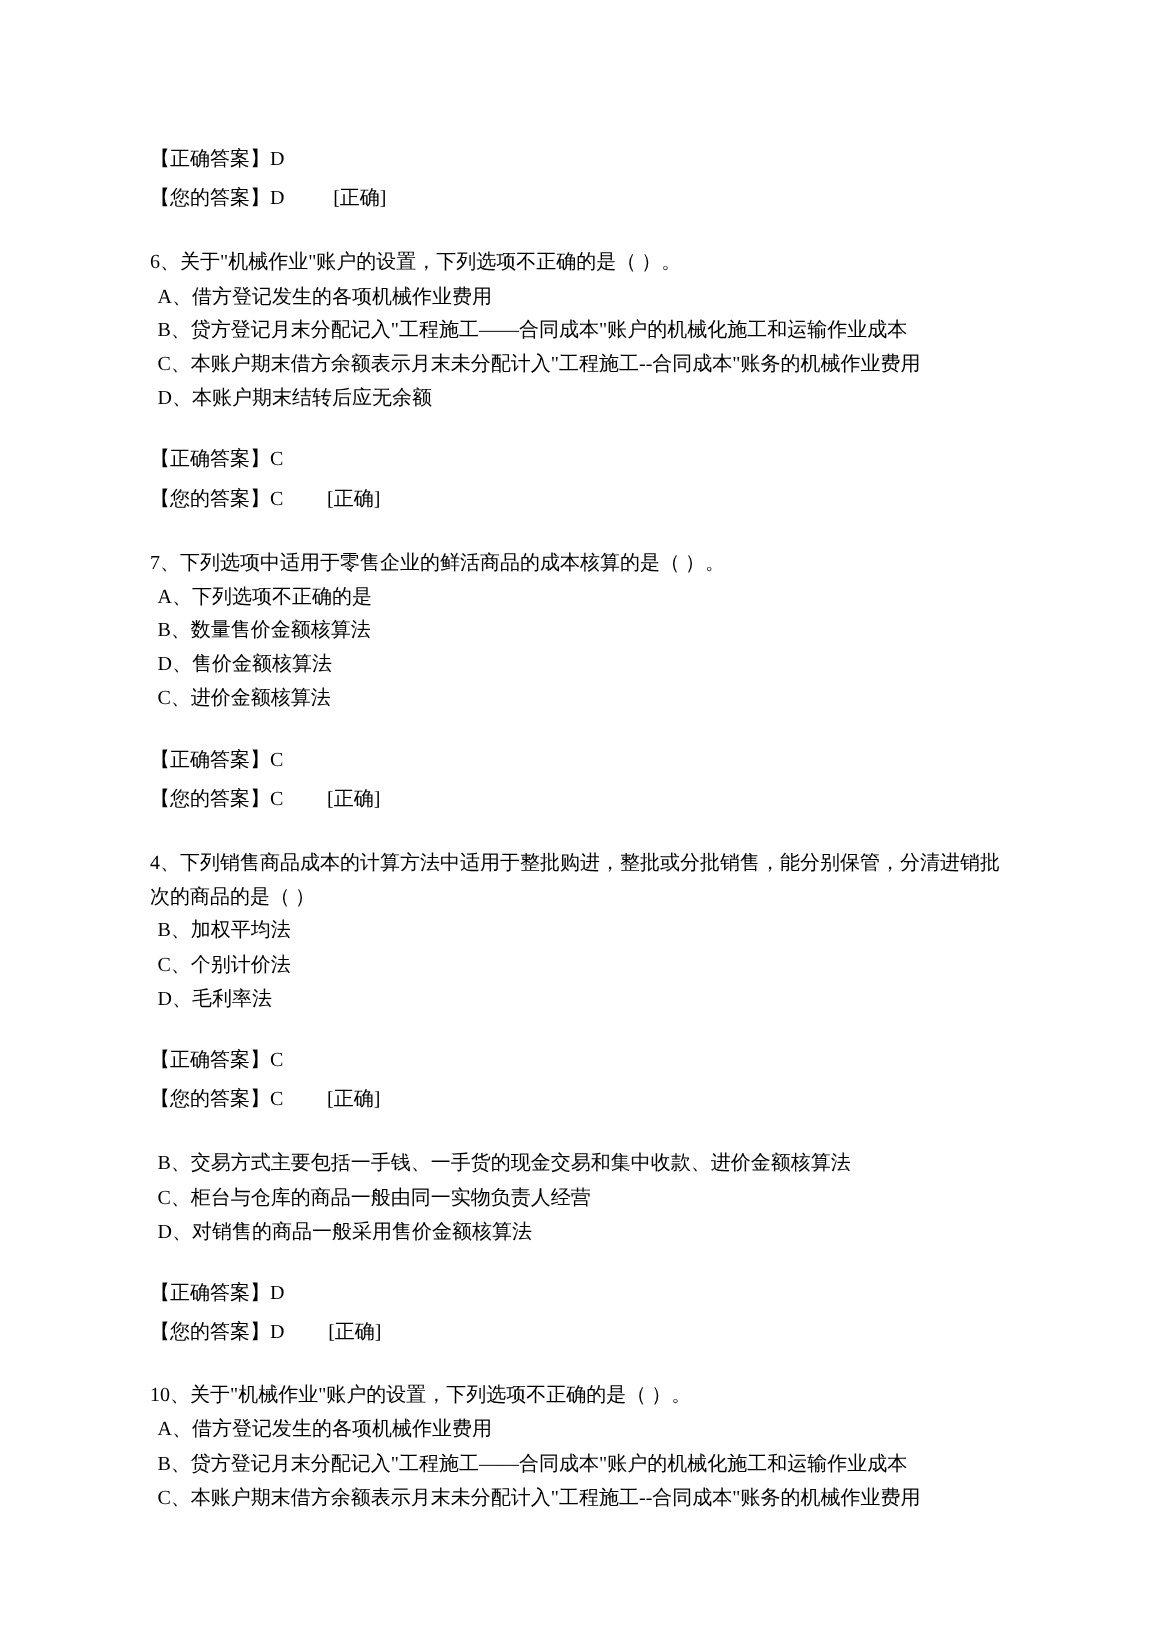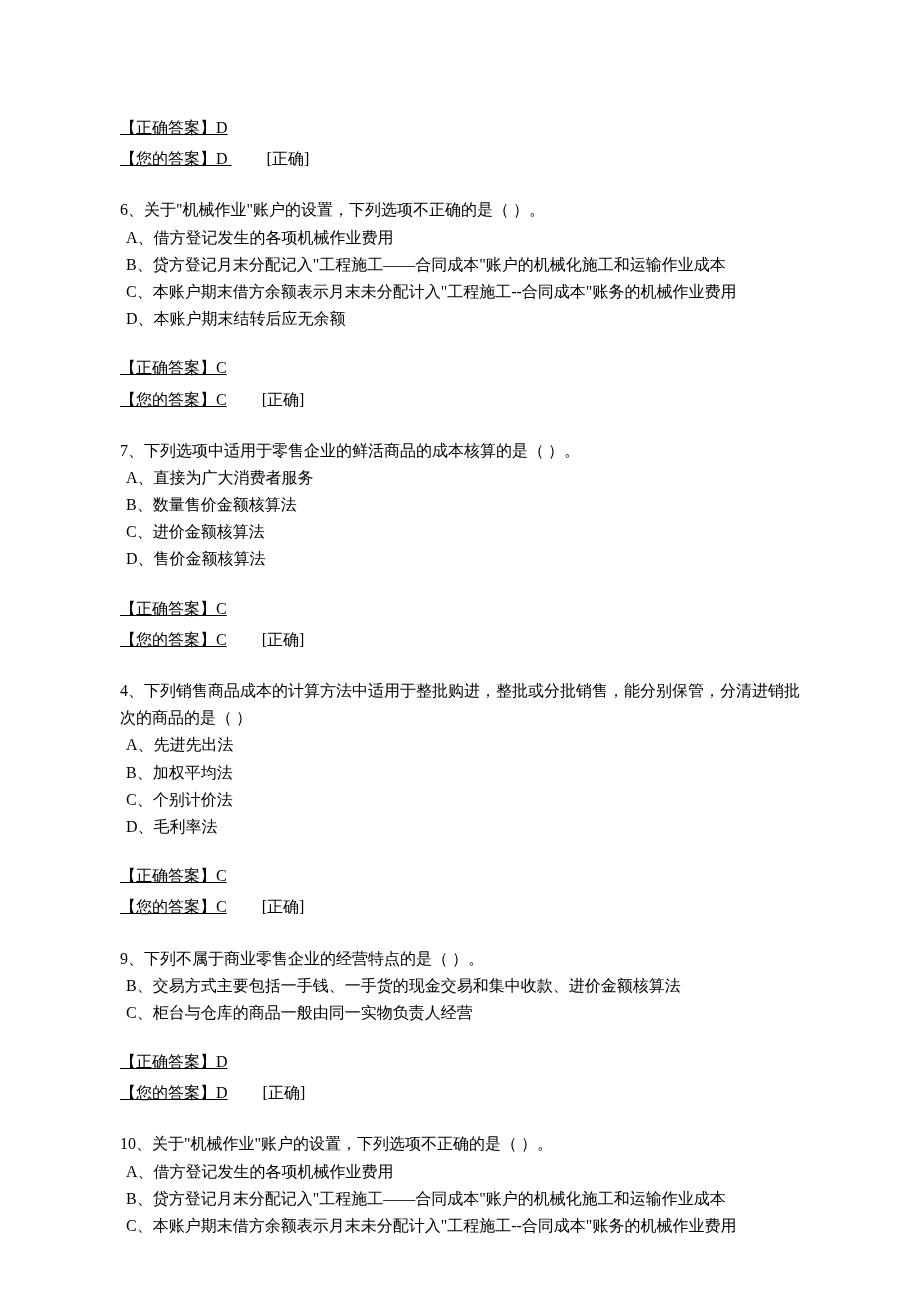--- a/index.html
+++ b/index.html
@@ -20,21 +20,20 @@
     margin-bottom: 24px;
   }
   .q-line {
     text-align: left;
   }
   .opt-line {
     padding-left: 6px;
   }
   .ans-line {
     margin-top: 4px;
-    text-decoration: underline;
   }
   .status {
     display: inline-block;
     margin-left: 20px;
     padding-left: 15px;
   }
 </style>
 </head>
 <body>
 
@@ -56,42 +55,41 @@
         <div class="opt-line">A、借方登记发生的各项机械作业费用</div>
         <div class="opt-line">B、贷方登记月末分配记入"工程施工——合同成本"账户的机械化施工和运输作业成本</div>
         <div class="opt-line">C、本账户期末借方余额表示月末未分配计入"工程施工--合同成本"账务的机械作业费用</div>
         <div class="opt-line">D、本账户期末结转后应无余额</div>
         <div style="height: 18px;"></div>
         <div class="ans-line"><span>【正确答案】</span><span>C</span></div>
         <div class="ans-line"><span>【您的答案】</span><span>C</span><span class="status">[正确]</span></div>
       </div>
       <div class="block">
         <div class="q-line">7、下列选项中适用于零售企业的鲜活商品的成本核算的是（ ）。</div>
-        <div class="opt-line">A、直接为广大消费者服务</div>
+        <div class="opt-line">A、下列选项不正确的是</div>
         <div class="opt-line">B、数量售价金额核算法</div>
+        <div class="opt-line">D、售价金额核算法</div>
         <div class="opt-line">C、进价金额核算法</div>
-        <div class="opt-line">D、售价金额核算法</div>
         <div style="height: 18px;"></div>
         <div class="ans-line"><span>【正确答案】</span><span>C</span></div>
         <div class="ans-line"><span>【您的答案】</span><span>C</span><span class="status">[正确]</span></div>
       </div>
       <div class="block">
         <div class="q-line">4、下列销售商品成本的计算方法中适用于整批购进，整批或分批销售，能分别保管，分清进销批次的商品的是（ ）</div>
-        <div class="opt-line">A、先进先出法</div>
         <div class="opt-line">B、加权平均法</div>
         <div class="opt-line">C、个别计价法</div>
         <div class="opt-line">D、毛利率法</div>
         <div style="height: 18px;"></div>
         <div class="ans-line"><span>【正确答案】</span><span>C</span></div>
         <div class="ans-line"><span>【您的答案】</span><span>C</span><span class="status">[正确]</span></div>
       </div>
       <div class="block">
-        <div class="q-line">9、下列不属于商业零售企业的经营特点的是（ ）。</div>
         <div class="opt-line">B、交易方式主要包括一手钱、一手货的现金交易和集中收款、进价金额核算法</div>
         <div class="opt-line">C、柜台与仓库的商品一般由同一实物负责人经营</div>
+        <div class="opt-line">D、对销售的商品一般采用售价金额核算法</div>
         <div style="height: 18px;"></div>
         <div class="ans-line"><span>【正确答案】</span><span>D</span></div>
         <div class="ans-line"><span>【您的答案】</span><span>D</span><span class="status">[正确]</span></div>
       </div>
       <div class="block">
         <div class="q-line">10、关于"机械作业"账户的设置，下列选项不正确的是（ ）。</div>
         <div class="opt-line">A、借方登记发生的各项机械作业费用</div>
         <div class="opt-line">B、贷方登记月末分配记入"工程施工——合同成本"账户的机械化施工和运输作业成本</div>
         <div class="opt-line">C、本账户期末借方余额表示月末未分配计入"工程施工--合同成本"账务的机械作业费用</div>
       </div>

